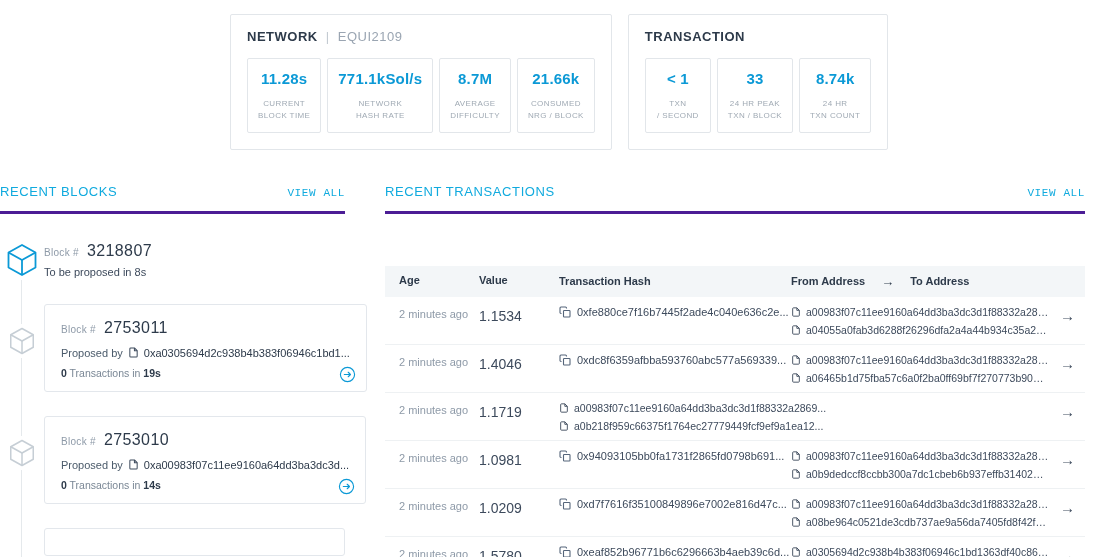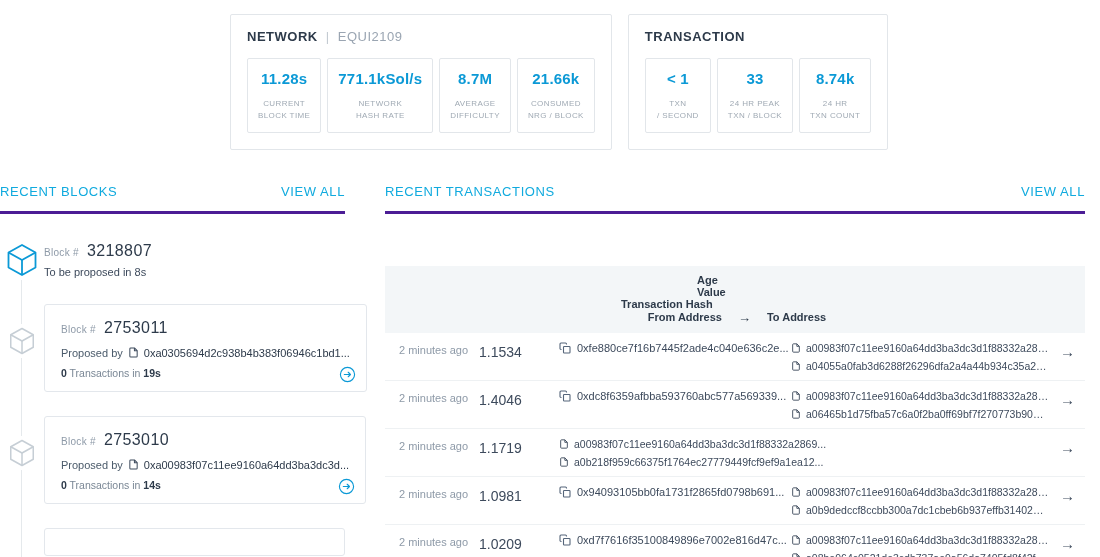--- a/index.html
+++ b/index.html
@@ -19,21 +19,21 @@
   .stat-label { margin-top:11px; font-size:8px; color:#a0aab4; letter-spacing:.4px;
     white-space:pre-line; line-height:1.55; }
 
   
   .main { display:flex; margin-top:34px; padding-right:15px; }
   .col-left { width:345px; flex:none; }
   .col-right { flex:1; margin-left:40px; min-width:0; }
   .section-header { display:flex; justify-content:space-between; align-items:baseline;
     padding-bottom:12px; border-bottom:3px solid #4c1d95; }
   .section-title { color:#10aade; font-size:13px; letter-spacing:.6px; }
-  .view-all { color:#10aade; font-size:13px; letter-spacing:.6px; cursor:pointer; text-decoration:none; }
+  .view-all { color:#10aade; font-size:11px; letter-spacing:.6px; cursor:pointer; text-decoration:none;font-family:Liberation Mono, monospace; }
 
   
   .blocks-list { position:relative; margin-top:26px; }
   .timeline-line { position:absolute; left:21px; top:34px; bottom:-20px; width:1px; background:#e5e9ec; }
   .block-row { position:relative; display:flex; align-items:flex-start; margin-bottom:24px; }
   .block-icon-col { width:44px; flex:none; display:flex; justify-content:center; position:relative; z-index:1; }
   .block-icon-col .icon-bg { background:#fff; display:flex; padding:2px 0; }
   .cube-blue { color:#0b99d6; }
   .cube-gray { color:#c6ced5; }
   .block-plain { padding-top:2px; }
@@ -47,22 +47,22 @@
   .proposer-line { margin-top:10px; display:flex; align-items:center; gap:5px; font-size:11px;
     color:#4a5a6a; white-space:nowrap; overflow:hidden; }
   .proposer-addr { color:#2d3a4a; font-weight:500; overflow:hidden; text-overflow:ellipsis; }
   .txn-line { margin-top:8px; font-size:10.5px; color:#7a8795; }
   .txn-line b { color:#2d3a4a; font-weight:bold; }
   .circle-arrow { position:absolute; right:10px; bottom:8px; color:#0b99d6; cursor:pointer; line-height:0; }
   .peek-card { margin-left:44px; border:1px solid #e3e7ec; border-radius:3px; height:28px; }
 
   
   .txn-table { margin-top:52px; }
-  .txn-hrow { display:flex; align-items:center; background:#f3f6f8; padding:8px 10px 8px 14px;
-    font-size:11px; font-weight:bold; color:#2d3a4a;flex-direction:column; }
+  .txn-hrow { display:flex; background:#f3f6f8; padding:8px 10px 8px 14px;
+    font-size:11px; font-weight:bold; color:#2d3a4a; }
   .txn-row { display:flex; align-items:flex-start; padding:9px 10px 8px 14px; border-bottom:1px solid #eef1f3; }
   .c-age { width:80px; flex:none; }
   .c-value { width:80px; flex:none; }
   .c-hash { width:232px; flex:none; display:flex; align-items:center; gap:6px; min-width:0; }
   .c-addr { flex:1; min-width:0; display:flex; flex-direction:column; gap:6px; }
   .c-arrow { width:26px; flex:none; text-align:right; }
   .hdr-fromto { flex:1; display:flex; align-items:center; gap:16px; }
   .hdr-arrow { font-size:13px; font-weight:normal; }
   .txn-row .c-age { font-size:11px; color:#8e9aa8; padding-top:2px; }
   .txn-row .c-value { font-size:14px; color:#3d4a5c; padding-top:2px; }
@@ -436,20 +436,29 @@
       </div>
     </div>
     <div class="c-arrow">
       <span class="row-arrow">→</span>
     </div>
   </div>
 
   <div class="txn-row">
     <div class="c-age">2 minutes ago</div>
     <div class="c-value">1.5780</div>
+    <div class="c-hash">
+      <span class="icon copy-icon-c">
+        <svg width="12" height="12" viewBox="0 0 24 24" fill="none" stroke="currentColor" stroke-width="2.2" stroke-linejoin="round">
+          <rect x="9" y="9" width="13" height="13" rx="1.5"></rect>
+          <path d="M5 15 H4 a2 2 0 0 1 -2 -2 V4 a2 2 0 0 1 2 -2 h9 a2 2 0 0 1 2 2 v1"></path>
+        </svg>
+      </span>
+      <span class="hash-text">0xeaf852b96771b6c6296663b4aeb39c6d...</span>
+    </div>
     <div class="c-addr">
       <div class="addr-line">
         <span class="icon doc-icon-c">
           <svg width="10" height="10" viewBox="0 0 24 24" fill="none" stroke="currentColor" stroke-width="2.2" stroke-linejoin="round">
             <path d="M14 2 H6 a2 2 0 0 0 -2 2 v16 a2 2 0 0 0 2 2 h12 a2 2 0 0 0 2 -2 V8 Z"></path>
                     <path d="M14 2 V8 H20"></path>
           </svg>
         </span>
         <span class="addr-text">a0305694d2c938b4b383f06946c1bd1363df40c86f7...</span>
       </div>

